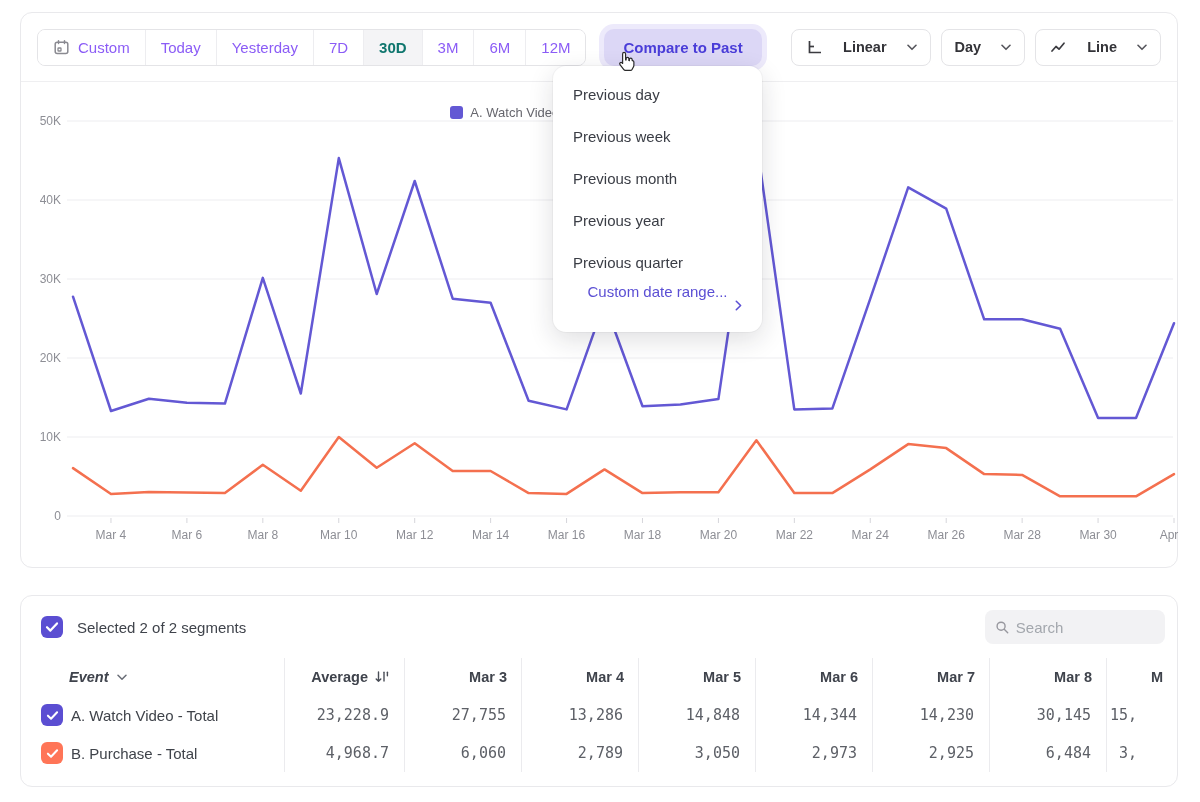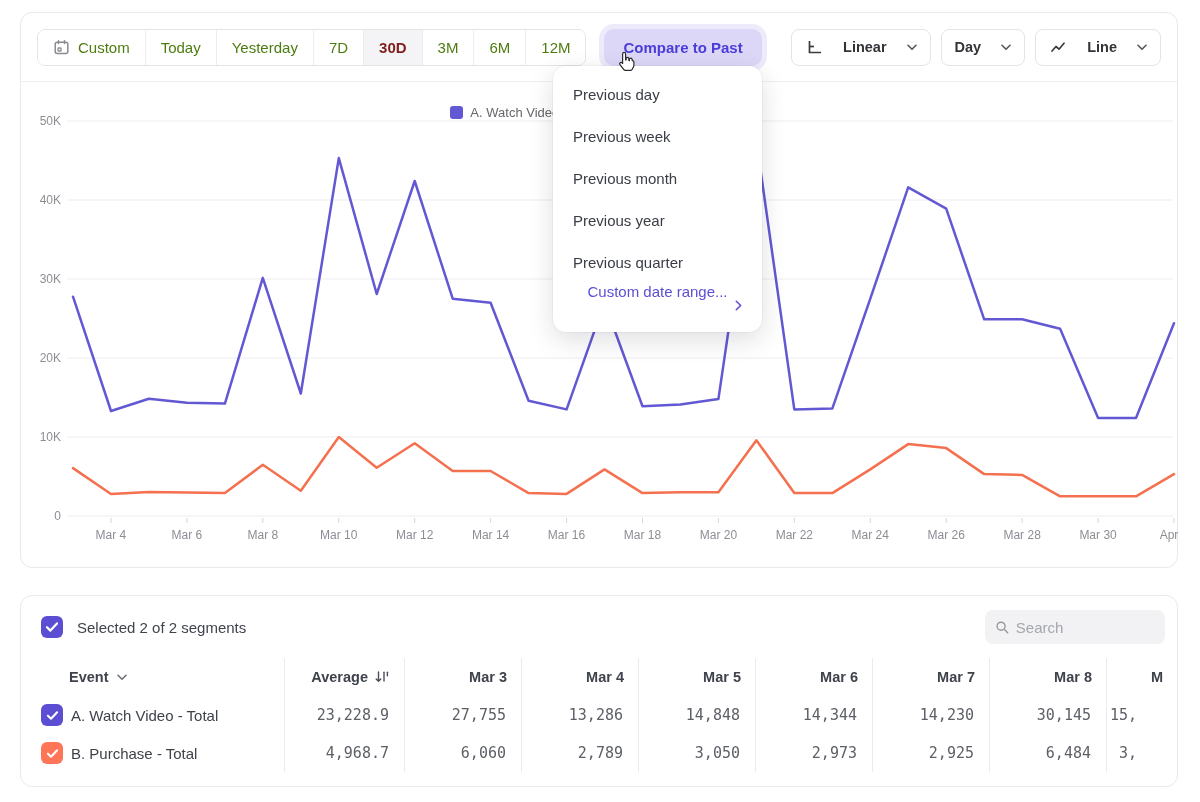--- a/index.html
+++ b/index.html
@@ -7,23 +7,23 @@
   .page { position:relative; width:1200px; height:802px; background:#fff; overflow:hidden;
           font-family:"Liberation Sans", sans-serif; }
 
   
   .card { position:absolute; background:#fff; border:1px solid #e9e9ec; border-radius:12px; }
   .chart-card { left:20px; top:12px; width:1158px; height:556px; }
   .toolbar { position:absolute; left:0; top:0; right:0; height:69px; border-bottom:1px solid #efeff1;
              display:flex; align-items:center; padding:0 16px; }
   .seg-group { display:flex; align-items:stretch; height:37px; border:1px solid #e4e4e7; border-radius:8px; overflow:hidden; background:#fff; }
   .seg-btn { display:flex; align-items:center; gap:8px; padding:0 15px; background:#fff; border:none;
-             border-left:1px solid #ededf0; font-family:inherit; font-size:15px; color:#4d7c0f; cursor:pointer; white-space:nowrap; }
+             border-left:1px solid #ededf0; font-family:inherit; font-size:15px; color:#8b5cf6; cursor:pointer; white-space:nowrap; }
   .seg-btn:first-child { border-left:none; }
-  .seg-btn.active { background:#f4f4f6; color:#7f1d1d; font-weight:bold; }
+  .seg-btn.active { background:#f4f4f6; color:#0f766e; font-weight:bold; }
   .compare-btn { margin-left:18px; height:37px; padding:0 19px; border:none; border-radius:10px;
                  background:#dcd7f6; color:#4a3dd8; font-family:inherit; font-size:15px; font-weight:bold;
                  box-shadow:0 0 0 5px #edeafb; cursor:pointer; }
   .toolbar-right { margin-left:auto; display:flex; gap:10px; }
   .tb-btn { display:flex; align-items:center; gap:20px; height:37px; padding:0 13px; background:#fff;
             border:1px solid #e4e4e7; border-radius:8px; font-family:inherit; font-size:14.5px; font-weight:bold;
             color:#333338; cursor:pointer; white-space:nowrap; }
   .tb-btn svg { flex:0 0 auto; }
 
   .legend { position:absolute; top:92px; left:0; width:100%; display:flex; justify-content:center; gap:20px;
@@ -56,21 +56,21 @@
 
   .table { position:absolute; top:62px; left:16px; right:0; }
   .t-row { display:grid; grid-template-columns:247px 120px repeat(6,117px) minmax(0,1fr); height:38px; }
   .t-cell { display:flex; align-items:center; min-width:0; }
   .t-cell.sep { border-left:1px solid #ebebee; }
   .t-cell.num { justify-content:flex-end; padding-right:15px; font-family:"DejaVu Sans Mono", monospace;
                 font-size:15px; color:#5d6067; white-space:nowrap; overflow:hidden; }
   .t-row .t-cell:last-child { padding-right:40px; }
   .t-head .t-cell { font-size:14.5px; font-weight:bold; color:#3f434c; font-family:"Liberation Sans", sans-serif; }
   .t-head .t-cell.num { font-family:"Liberation Sans", sans-serif; padding-right:14px; }
-  .th-event { padding-left:32px; gap:8px; cursor:pointer; }
+  .th-event { padding-left:32px; gap:8px; cursor:pointer;font-style:italic; }
   .th-avg { gap:6px; cursor:pointer; }
   .row-event { padding-left:4px; }
   .row-event .ev-label { margin-left:8px; font-size:15px; color:#3f434a; white-space:nowrap; overflow:hidden; }
 </style>
 </head>
 <body>
 
 <div class="page">
 
   <section class="card chart-card">

